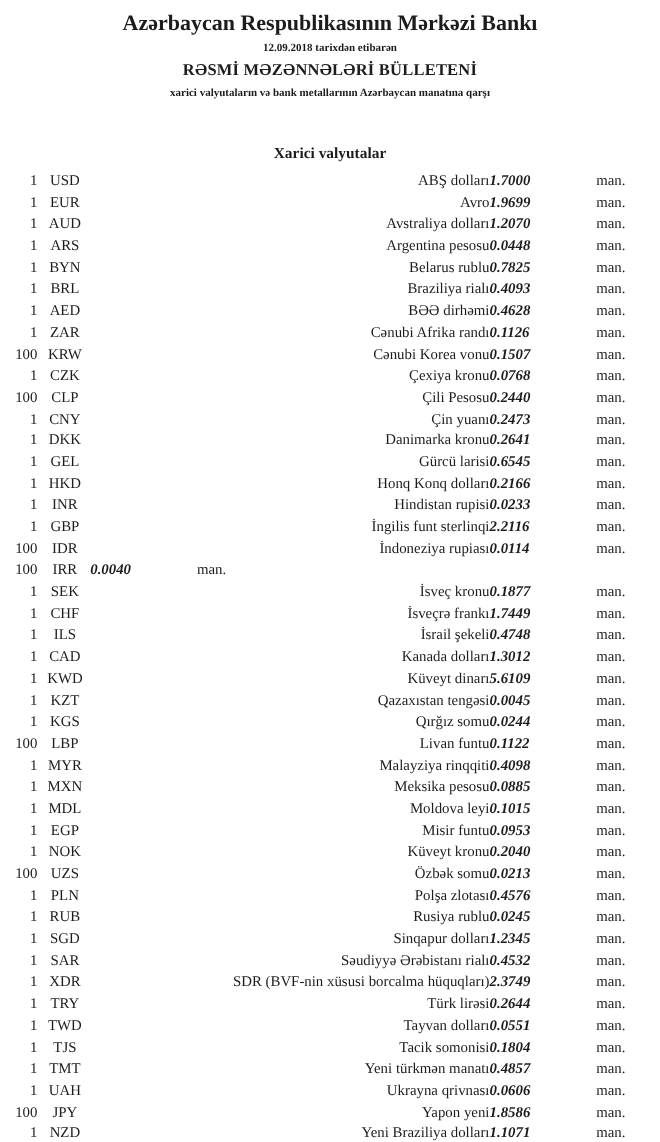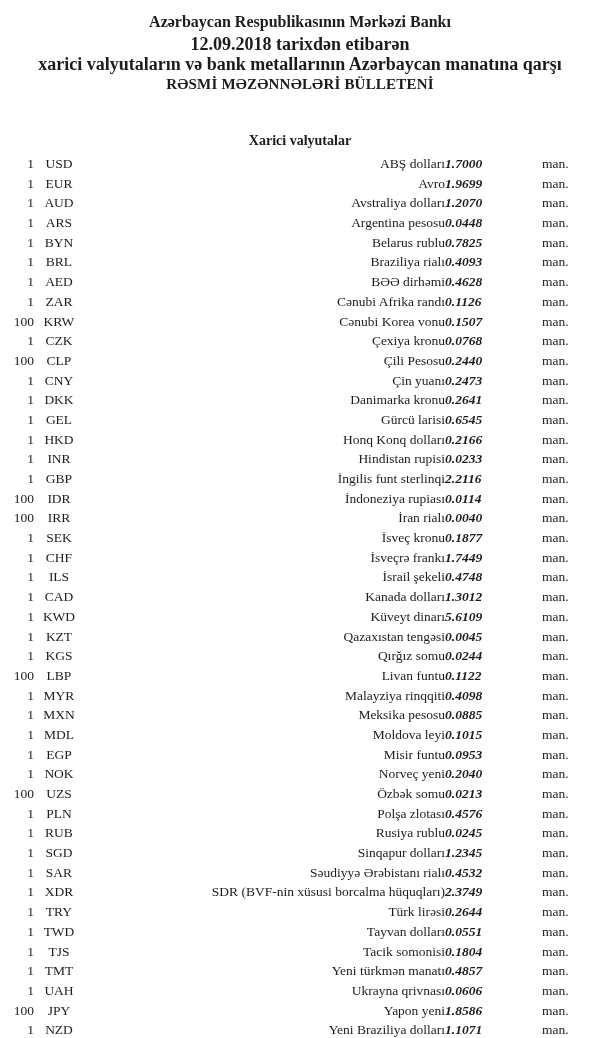--- a/index.html
+++ b/index.html
@@ -14,27 +14,27 @@
   }
   .page {
     width: 600px;
     height: 1038px;
     overflow: hidden;
     background: #ffffff;
   }
   .doc-header { text-align: center; }
   .bank-title {
     margin: 9px 0 0 0;
-    font-size: 16px;
+    font-size: 20px;
     line-height: 25px;
     font-weight: bold;
   }
   .hdr-line {
     font-weight: bold;
-    font-size: 18px;
+    font-size: 10px;
     line-height: 20px;
     text-align: center;
   }
   .bulletin-title {
     font-size: 15px;
     line-height: 21px;
     letter-spacing: 0.2px;
   }
   .section-title {
     margin-top: 36px;
@@ -62,22 +62,22 @@
   .col-rate  { flex: none; width: 84px; font-weight: bold; font-style: italic; }
   .col-unit  { flex: none; width: 46px; padding-left: 13px; text-align: left; }
 </style>
 </head>
 <body>
 
 <div class="page">
   <div class="doc-header">
     <h1 class="bank-title">Azərbaycan Respublikasının Mərkəzi Bankı</h1>
     <div class="hdr-line">12.09.2018 tarixdən etibarən</div>
+    <div class="hdr-line bulletin-title">RƏSMİ MƏZƏNNƏLƏRİ BÜLLETENİ</div>
     <div class="hdr-line">xarici valyutaların və bank metallarının Azərbaycan manatına qarşı</div>
-    <div class="hdr-line bulletin-title">RƏSMİ MƏZƏNNƏLƏRİ BÜLLETENİ</div>
   </div>
 
   <div class="section-title">Xarici valyutalar</div>
 
   <div class="rates-table" id="rates-table">
       <div class="row">
         <span class="col-qty">1</span>
         <span class="col-code">USD</span>
         <span class="col-name">ABŞ dolları</span>
         <span class="col-rate">1.7000</span>
@@ -198,21 +198,20 @@
       <div class="row">
         <span class="col-qty">100</span>
         <span class="col-code">IDR</span>
         <span class="col-name">İndoneziya rupiası</span>
         <span class="col-rate">0.0114</span>
         <span class="col-unit">man.</span>
       </div>
       <div class="row">
         <span class="col-qty">100</span>
         <span class="col-code">IRR</span>
-        <span class="col-name">İran rialı</span>
         <span class="col-rate">0.0040</span>
         <span class="col-unit">man.</span>
       </div>
       <div class="row">
         <span class="col-qty">1</span>
         <span class="col-code">SEK</span>
         <span class="col-name">İsveç kronu</span>
         <span class="col-rate">0.1877</span>
         <span class="col-unit">man.</span>
       </div>
@@ -289,21 +288,21 @@
       <div class="row">
         <span class="col-qty">1</span>
         <span class="col-code">EGP</span>
         <span class="col-name">Misir funtu</span>
         <span class="col-rate">0.0953</span>
         <span class="col-unit">man.</span>
       </div>
       <div class="row">
         <span class="col-qty">1</span>
         <span class="col-code">NOK</span>
-        <span class="col-name">Norveç yeni</span>
+        <span class="col-name">Küveyt kronu</span>
         <span class="col-rate">0.2040</span>
         <span class="col-unit">man.</span>
       </div>
       <div class="row">
         <span class="col-qty">100</span>
         <span class="col-code">UZS</span>
         <span class="col-name">Özbək somu</span>
         <span class="col-rate">0.0213</span>
         <span class="col-unit">man.</span>
       </div>

